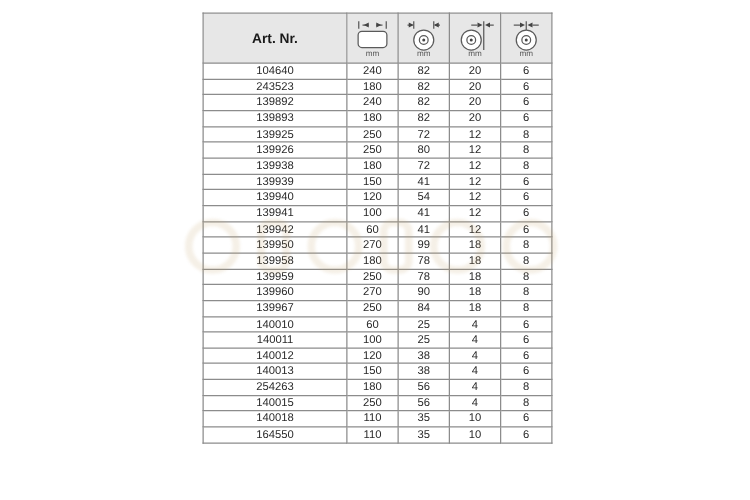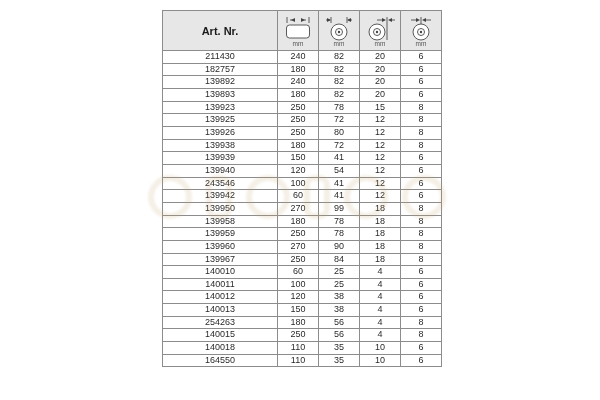--- a/index.html
+++ b/index.html
@@ -126,55 +126,48 @@
               <circle class="ico-stroke" cx="16" cy="16" r="3.5"></circle>
               <circle class="ico-dark" cx="16" cy="16" r="1.2"></circle>
             </svg>
           </span>
           <span class="unit">mm</span>
         </th>
       </tr>
     </thead>
     <tbody>
         <tr>
-          <td>211430</td>
+          <td>104640</td>
           <td>240</td>
           <td>82</td>
           <td>20</td>
           <td>6</td>
         </tr>
         <tr>
-          <td>182757</td>
+          <td>243523</td>
           <td>180</td>
           <td>82</td>
           <td>20</td>
           <td>6</td>
         </tr>
         <tr>
           <td>139892</td>
           <td>240</td>
           <td>82</td>
           <td>20</td>
           <td>6</td>
         </tr>
         <tr>
           <td>139893</td>
           <td>180</td>
           <td>82</td>
           <td>20</td>
           <td>6</td>
         </tr>
         <tr>
-          <td>139923</td>
-          <td>250</td>
-          <td>78</td>
-          <td>15</td>
-          <td>8</td>
-        </tr>
-        <tr>
           <td>139925</td>
           <td>250</td>
           <td>72</td>
           <td>12</td>
           <td>8</td>
         </tr>
         <tr>
           <td>139926</td>
           <td>250</td>
           <td>80</td>
@@ -196,21 +189,21 @@
           <td>6</td>
         </tr>
         <tr>
           <td>139940</td>
           <td>120</td>
           <td>54</td>
           <td>12</td>
           <td>6</td>
         </tr>
         <tr>
-          <td>243546</td>
+          <td>139941</td>
           <td>100</td>
           <td>41</td>
           <td>12</td>
           <td>6</td>
         </tr>
         <tr>
           <td>139942</td>
           <td>60</td>
           <td>41</td>
           <td>12</td>

